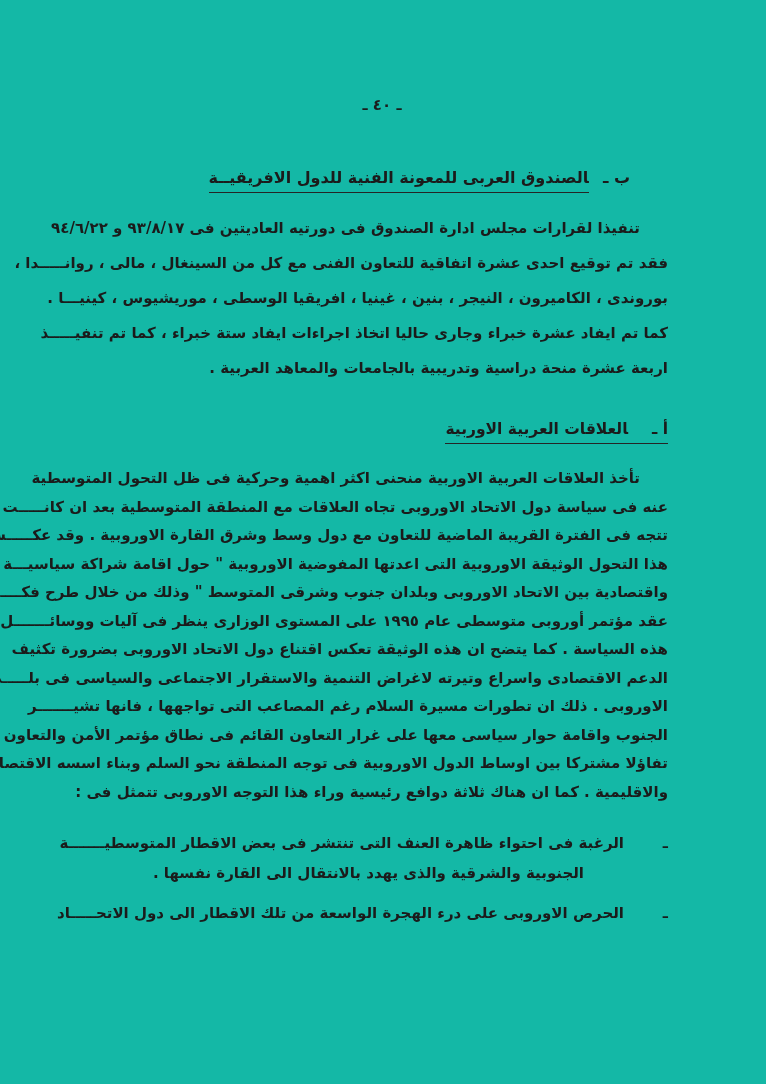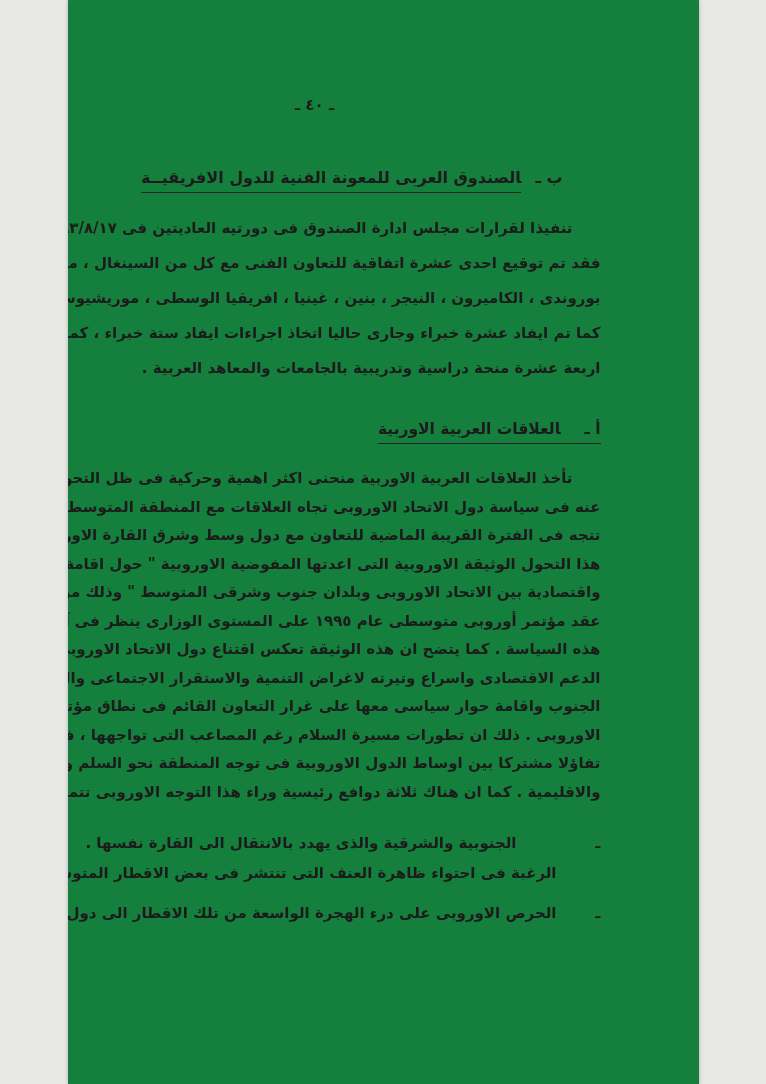--- a/index.html
+++ b/index.html
@@ -1,20 +1,20 @@
 <!DOCTYPE html>
 <html lang="ar" dir="rtl"><head>
 <meta charset="utf-8">
 <style>
   html,body{margin:0;padding:0;background:#e8e8e6;}
   .page{
     position:relative;
-    width:631px;height:1084px;
+    width:766px;height:1084px;
     margin:0 auto;
-    background:#15803d;
+    background:#14b8a6;
     color:#1b1b1b;
     direction:rtl;
     font-family:"DejaVu Sans",sans-serif;
     font-weight:bold;
     overflow:hidden;
     box-shadow:0 0 4px rgba(0,0,0,.25);
   }
   .content{
     position:absolute;
     top:0;right:98px;
@@ -99,32 +99,32 @@
 
     <div class="para p2">
       <div class="line indent">تأخذ العلاقات العربية الاوربية منحنى اكثر اهمية وحركية فى ظل التحول المتوسطية</div>
       <div class="line">عنه فى سياسة دول الاتحاد الاوروبى تجاه العلاقات مع المنطقة المتوسطية بعد ان كانـــــت</div>
       <div class="line">تتجه فى الفترة القريبة الماضية للتعاون مع دول وسط وشرق القارة الاوروبية . وقد عكـــــس</div>
       <div class="line">هذا التحول الوثيقة الاوروبية التى اعدتها المفوضية الاوروبية " حول اقامة شراكة سياسيـــة</div>
       <div class="line">واقتصادية بين الاتحاد الاوروبى وبلدان جنوب وشرقى المتوسط " وذلك من خلال طرح فكـــــرة</div>
       <div class="line">عقد مؤتمر أوروبى متوسطى عام ١٩٩٥  على المستوى الوزارى ينظر فى آليات ووسائـــــــل</div>
       <div class="line">هذه السياسة .  كما يتضح ان هذه الوثيقة تعكس اقتناع دول الاتحاد الاوروبى بضرورة تكثيف</div>
       <div class="line">الدعم الاقتصادى واسراع وتيرته لاغراض التنمية والاستقرار الاجتماعى والسياسى فى بلـــــدان</div>
+      <div class="line">الاوروبى .  ذلك  ان تطورات مسيرة السلام رغم المصاعب التى تواجهها ، فانها تشيـــــــر</div>
       <div class="line">الجنوب واقامة حوار سياسى معها على غرار التعاون القائم فى نطاق مؤتمر الأمن والتعاون</div>
-      <div class="line">الاوروبى .  ذلك  ان تطورات مسيرة السلام رغم المصاعب التى تواجهها ، فانها تشيـــــــر</div>
       <div class="line">تفاؤلا مشتركا بين اوساط الدول الاوروبية فى توجه المنطقة نحو السلم وبناء اسسه الاقتصادية</div>
       <div class="line">والاقليمية .  كما ان هناك ثلاثة دوافع رئيسية وراء هذا التوجه الاوروبى تتمثل  فى :</div>
     </div>
 
     <div class="bullets">
       <div class="bullet">
         <span class="bmark">ـ</span>
         <div class="btext">
+          <div class="bline">الرغبة فى احتواء ظاهرة العنف التى تنتشر فى بعض الاقطار المتوسطيـــــــة</div>
           <div class="bline bindent">الجنوبية والشرقية والذى يهدد بالانتقال الى القارة نفسها .</div>
-          <div class="bline">الرغبة فى احتواء ظاهرة العنف التى تنتشر فى بعض الاقطار المتوسطيـــــــة</div>
         </div>
       </div>
       <div class="bullet">
         <span class="bmark">ـ</span>
         <div class="btext">
           <div class="bline">الحرص الاوروبى على درء الهجرة الواسعة من تلك الاقطار الى دول الاتحـــــاد</div>
         </div>
       </div>
     </div>
 

